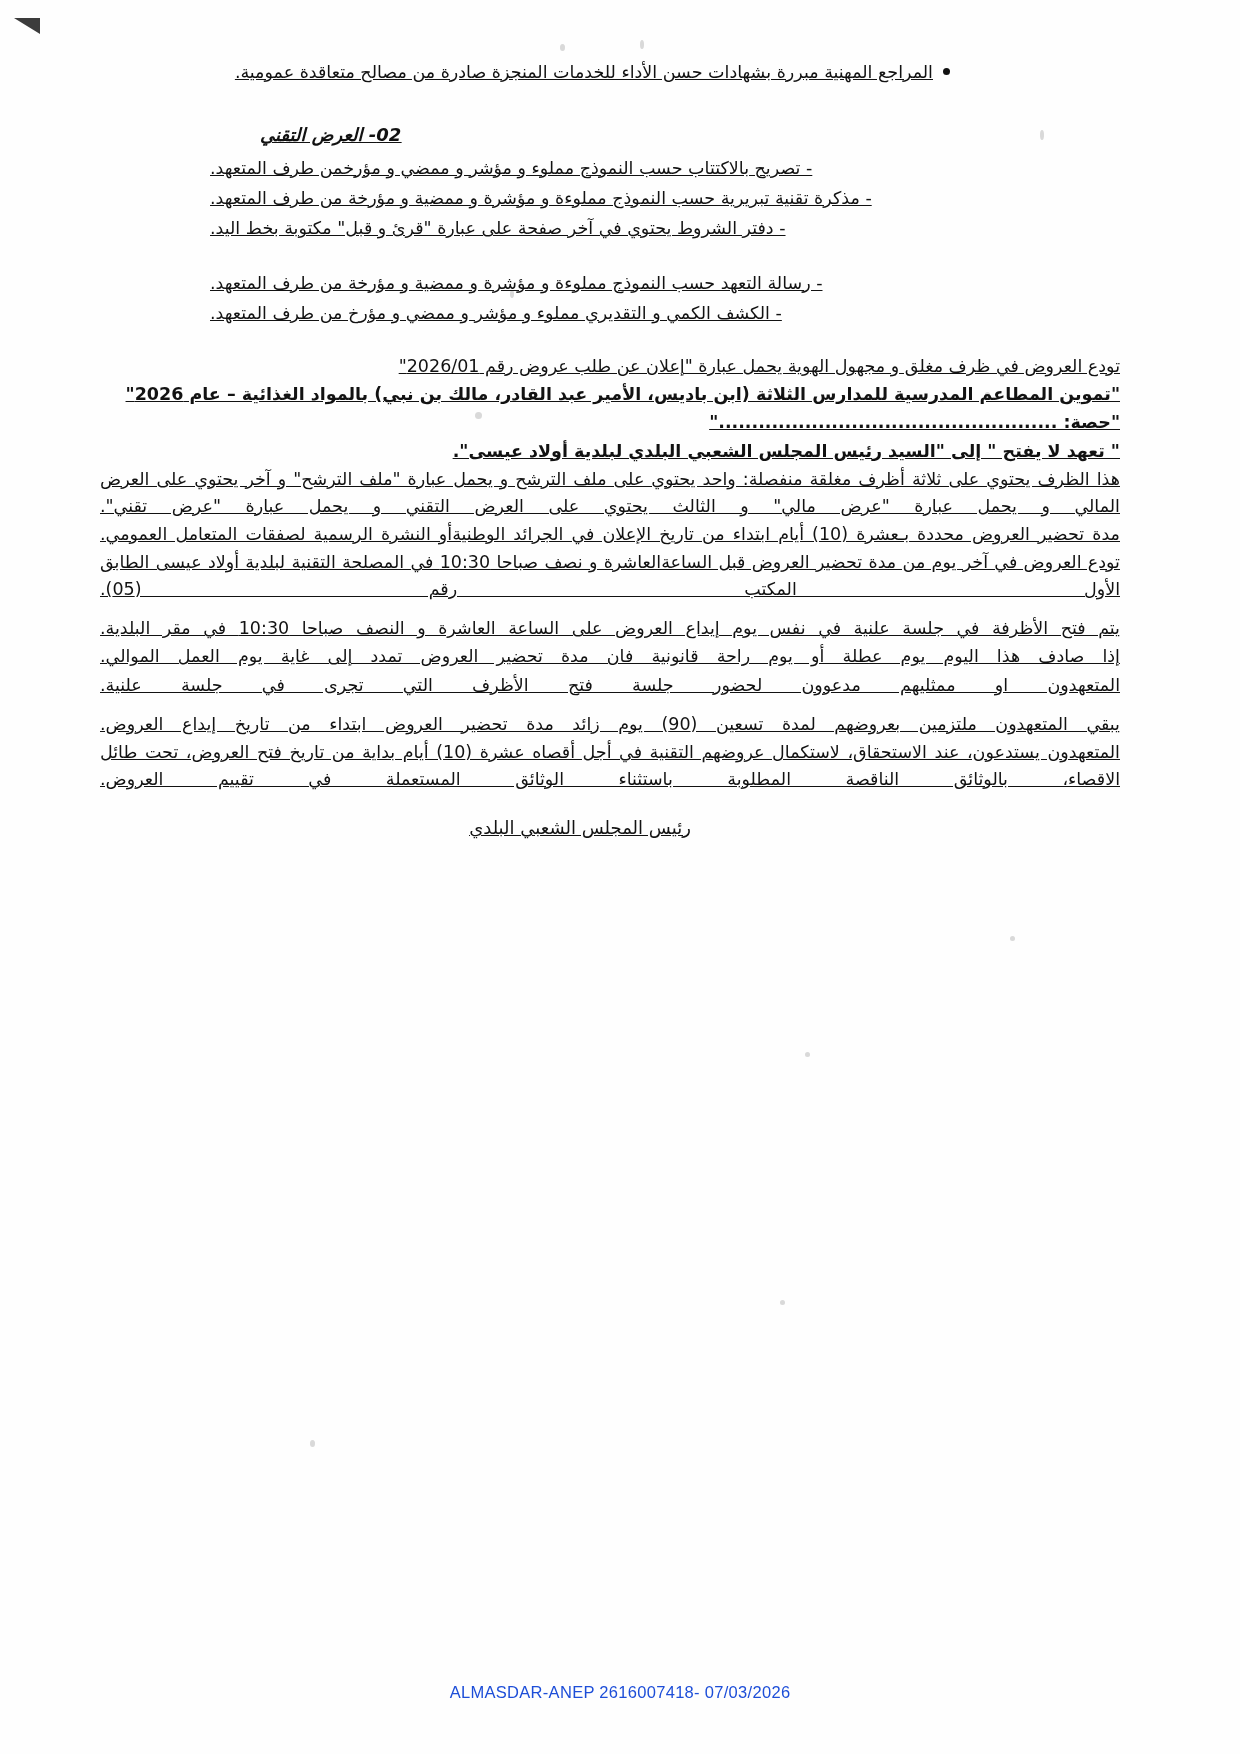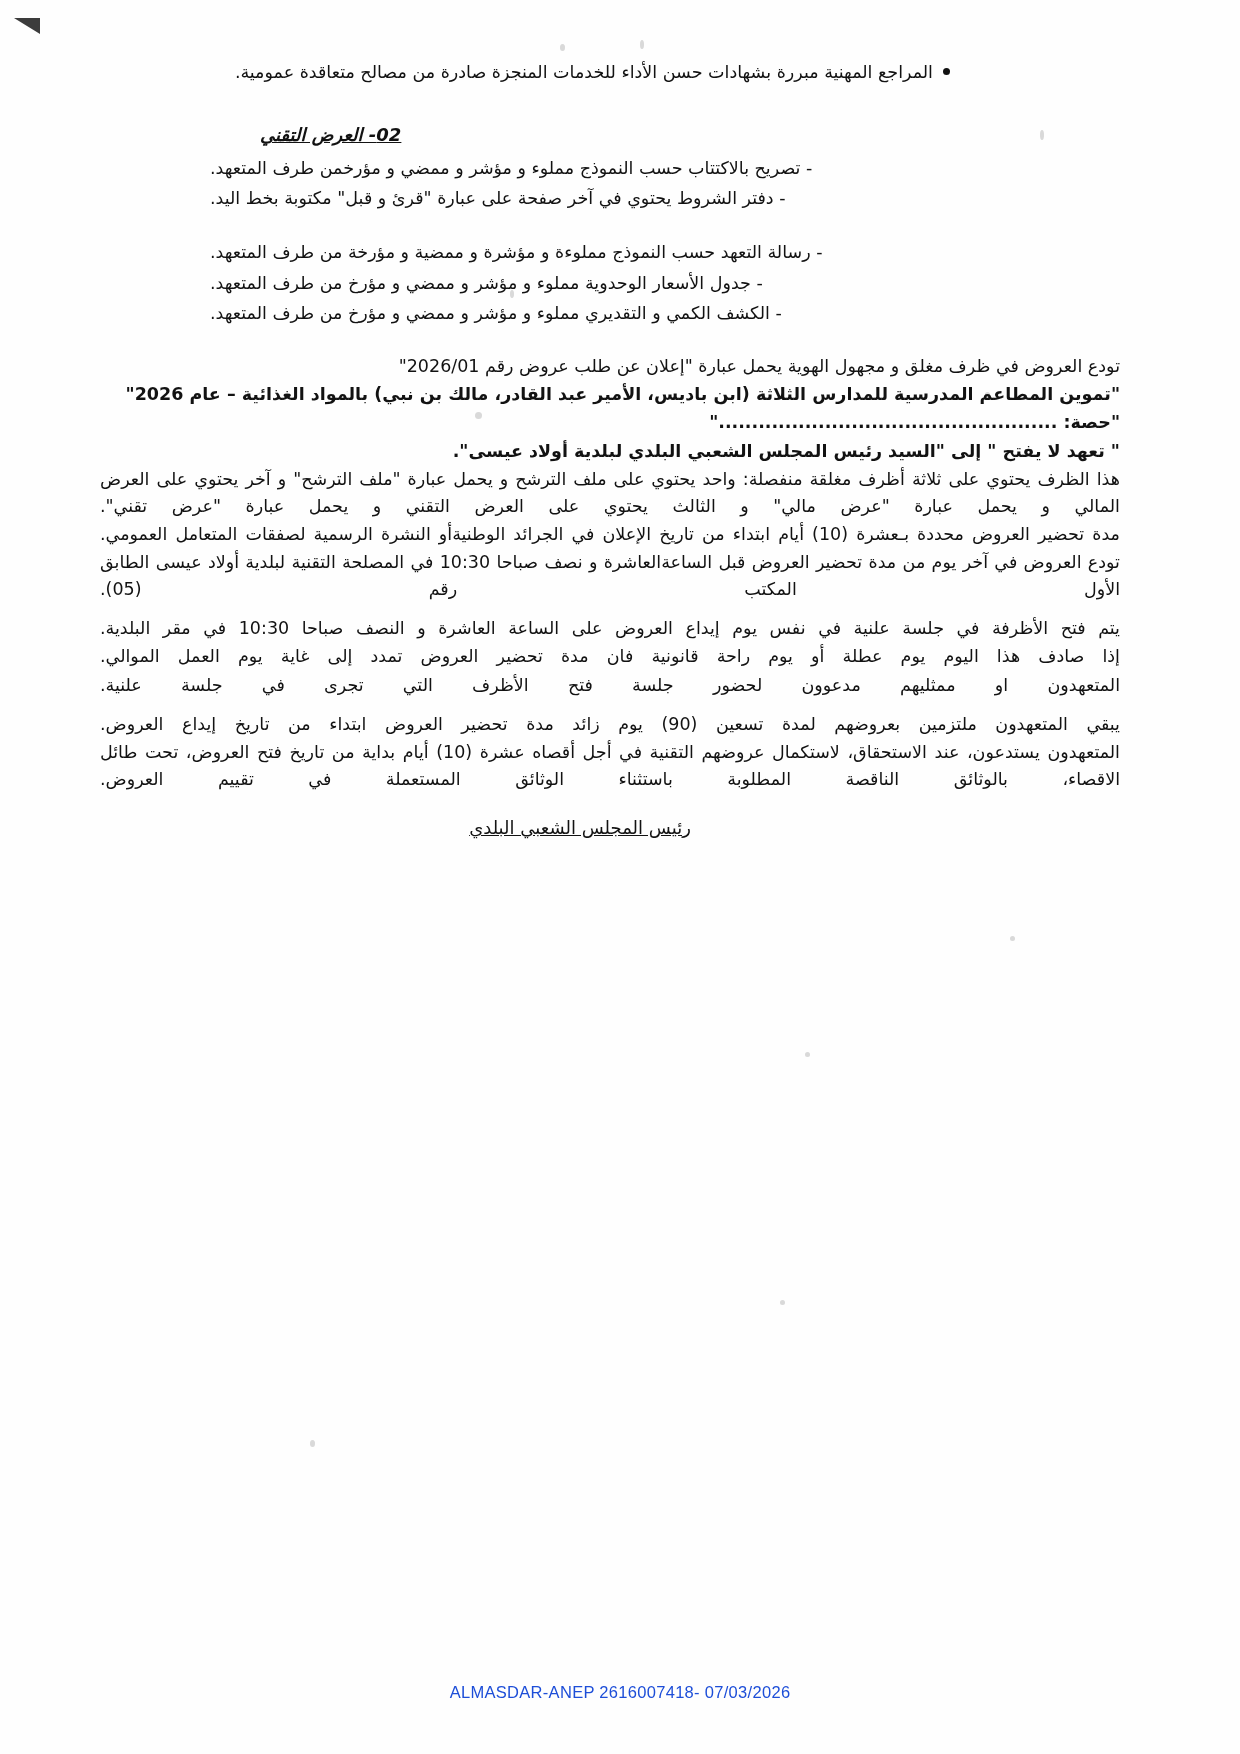--- a/index.html
+++ b/index.html
@@ -36,20 +36,21 @@
   }
   .content {
     position: absolute;
     top: 58px;
     right: 120px;
     left: 100px;
     direction: rtl;
     text-align: right;
     font-size: 17.5px;
     line-height: 1.62;
+    text-decoration: underline;
   }
   .bullet-row {
     display: flex;
     flex-direction: row;
     align-items: flex-start;
     gap: 10px;
     margin-bottom: 34px;
     padding-right: 170px;
   }
   .bullet-dot {
@@ -148,28 +149,28 @@
 
     <div class="bullet-row">
       <span class="bullet-dot"></span>
       <span class="bullet-text">المراجع المهنية مبررة بشهادات حسن الأداء للخدمات المنجزة صادرة من مصالح متعاقدة عمومية.</span>
     </div>
 
     <div class="block">
       <div class="sec-heading">02- العرض التقني</div>
       <ul class="dash-list">
         <li>- تصريح بالاكتتاب حسب النموذج مملوء و مؤشر و ممضي و مؤرخمن طرف المتعهد.</li>
+        <li>- مذكرة تقنية تبريرية حسب النموذج مملوءة و مؤشرة و ممضية و مؤرخة من طرف المتعهد.</li>
         <li>- دفتر الشروط يحتوي في آخر صفحة على عبارة "قرئ و قبل" مكتوبة بخط اليد.</li>
       </ul>
     </div>
 
     <div class="block">
       <ul class="dash-list">
         <li>- رسالة التعهد حسب النموذج مملوءة و مؤشرة و ممضية و مؤرخة من طرف المتعهد.</li>
-        <li>- جدول الأسعار الوحدوية مملوء و مؤشر و ممضي و مؤرخ من طرف المتعهد.</li>
         <li>- الكشف الكمي و التقديري مملوء و مؤشر و ممضي و مؤرخ من طرف المتعهد.</li>
       </ul>
     </div>
 
     <div class="block">
       <p class="para">تودع العروض في ظرف مغلق و مجهول الهوية يحمل عبارة "إعلان عن طلب عروض رقم 2026/01"</p>
       <p class="para b">"تموين المطاعم المدرسية للمدارس الثلاثة (ابن باديس، الأمير عبد القادر، مالك بن نبي)   بالمواد الغذائية – عام 2026"</p>
       <p class="para b">"حصة: ..................................................."</p>
       <p class="para b">" تعهد لا يفتح " إلى "السيد رئيس المجلس الشعبي البلدي لبلدية أولاد عيسى".</p>
       <p class="para just">هذا الظرف يحتوي على ثلاثة أظرف مغلقة منفصلة: واحد يحتوي على ملف الترشح و يحمل عبارة "ملف الترشح" و آخر يحتوي على العرض المالي و يحمل عبارة "عرض مالي" و الثالث يحتوي على العرض التقني و يحمل عبارة "عرض تقني".</p>

